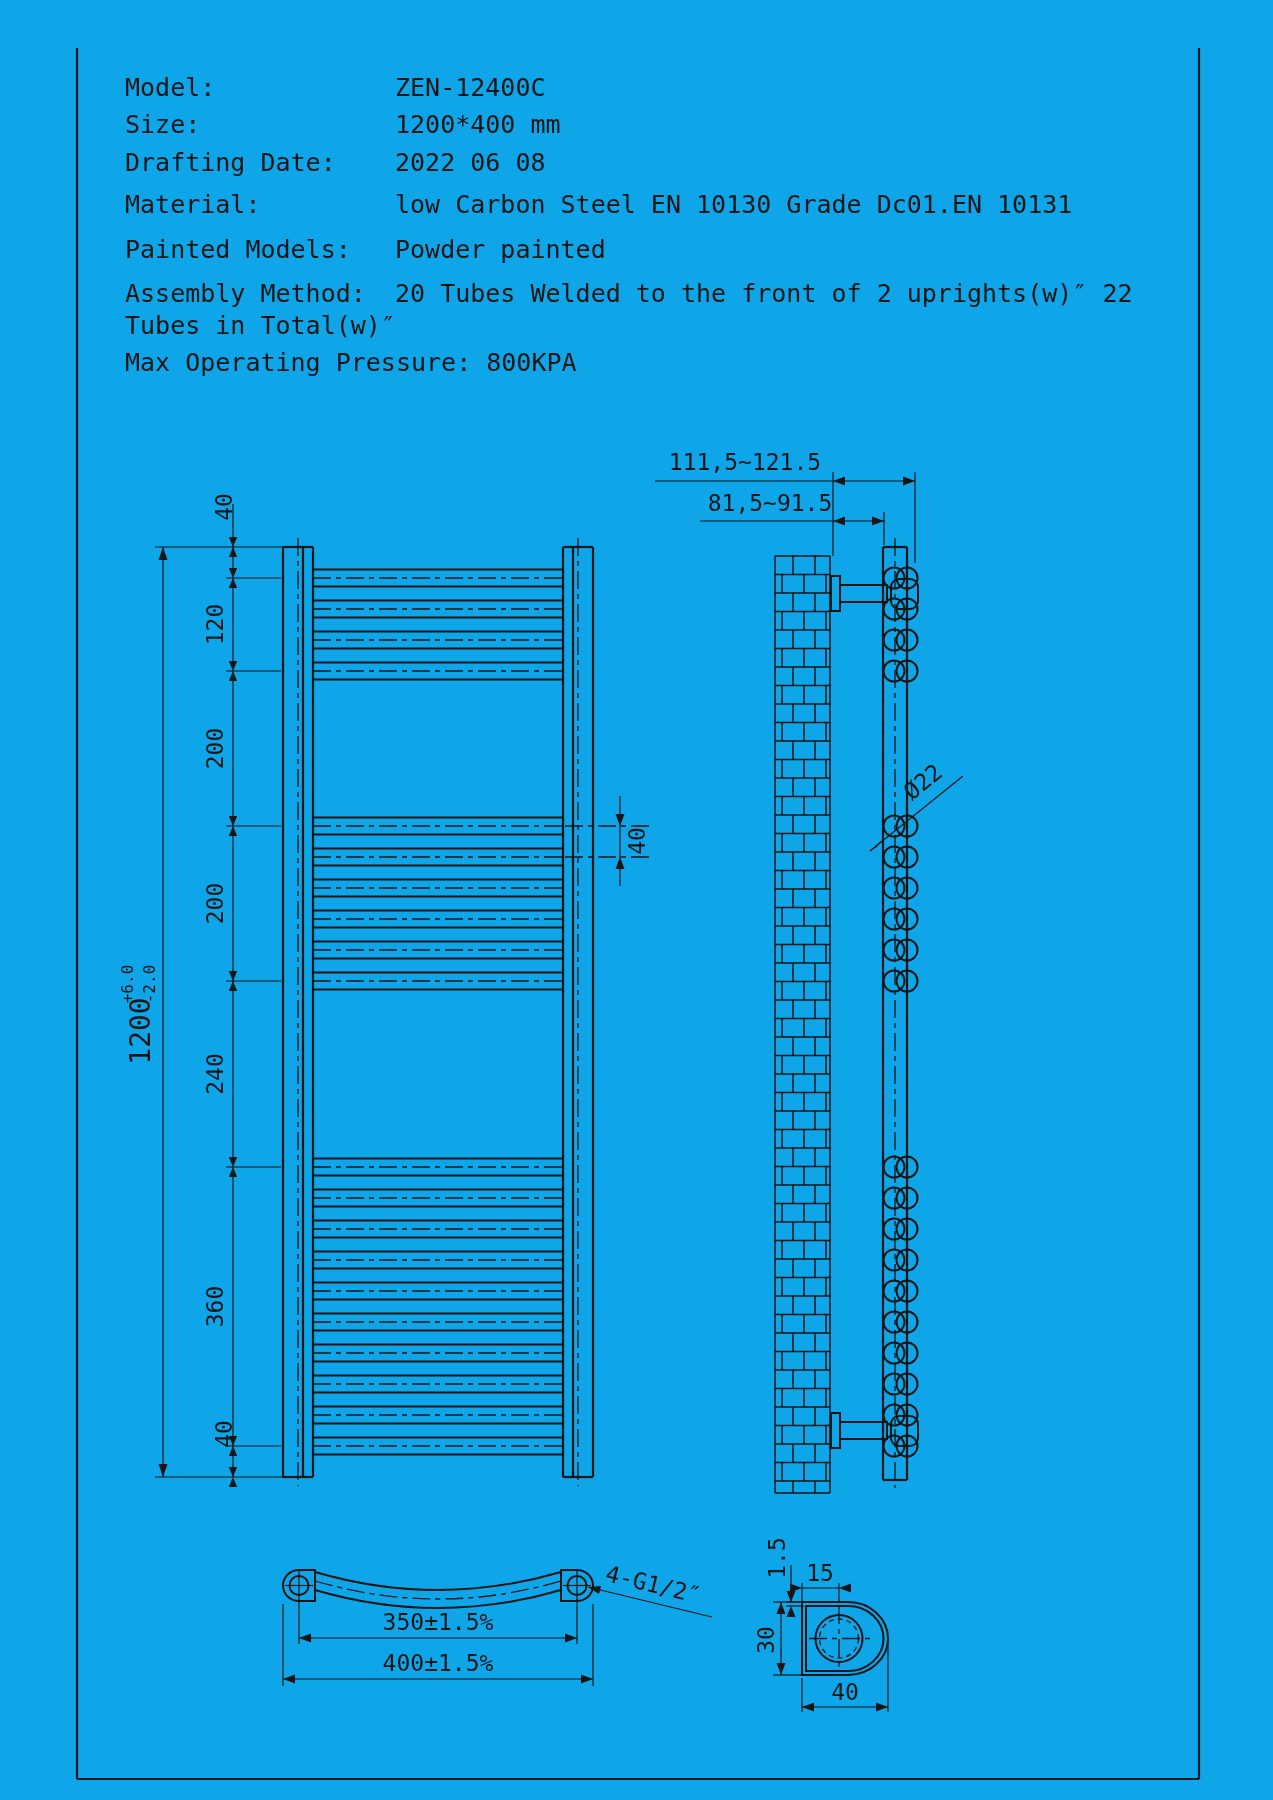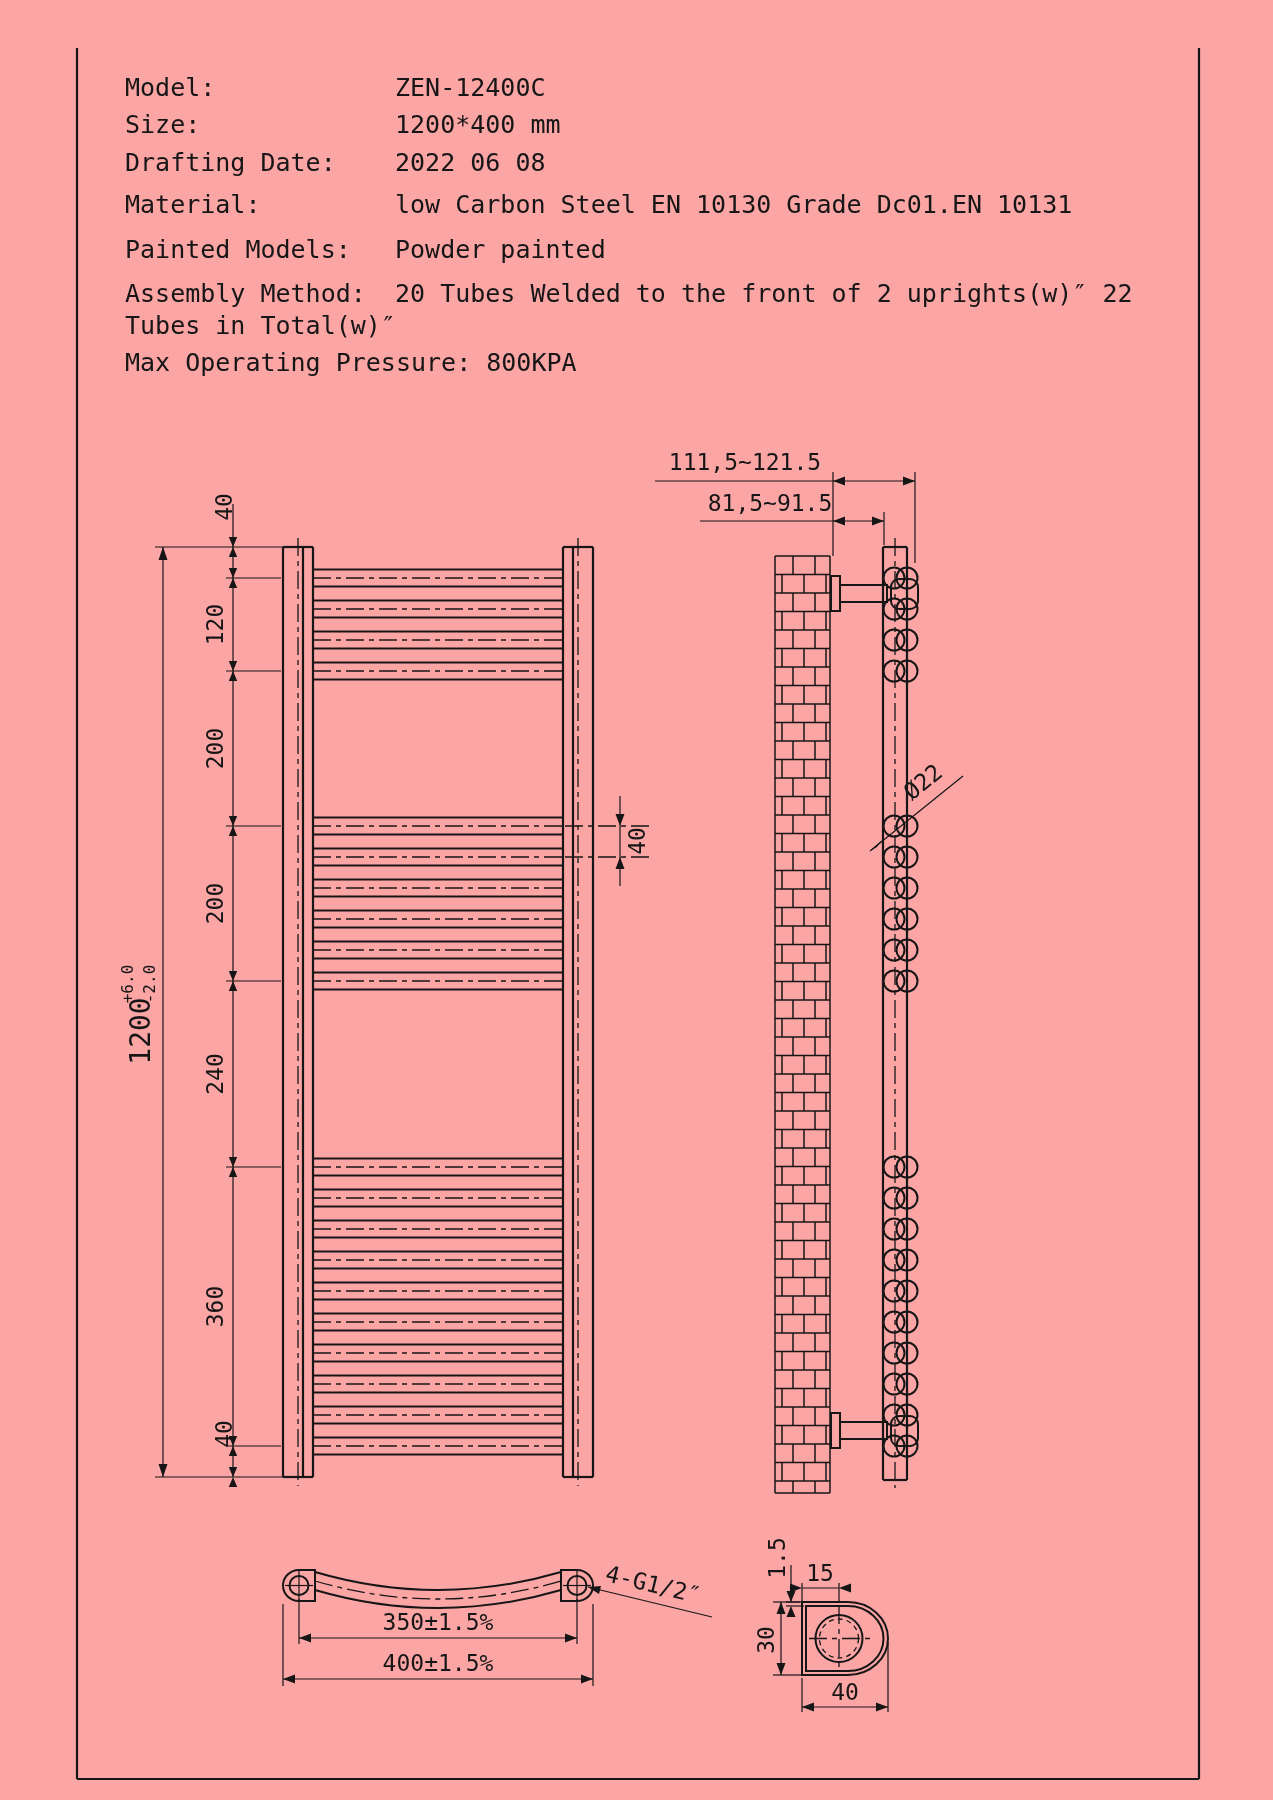--- a/index.html
+++ b/index.html
@@ -1,16 +1,16 @@
 <!DOCTYPE html>
 <html><head>
 <meta charset="utf-8">
 <style>
   html,body{margin:0;padding:0;background:#fff;}
-  .page{position:relative;width:1273px;height:1800px;background:#fca5a5;overflow:hidden;}
+  .page{position:relative;width:1273px;height:1800px;background:#0ea5e9;overflow:hidden;}
   svg{display:block;}
   text{fill:#161616;}
   .hdr{font-family:"DejaVu Sans Mono",monospace;font-size:25px;}
   .dim{font-family:"DejaVu Sans Mono",monospace;font-size:23px;}
   .dimsm{font-family:"DejaVu Sans Mono",monospace;font-size:16px;}
   .dimbig{font-family:"DejaVu Sans Mono",monospace;font-size:28px;}
   .obj{stroke:#161616;stroke-width:2.2;fill:none;}
   .obj2{stroke:#161616;stroke-width:2;fill:none;}
   .thin{stroke:#161616;stroke-width:1.2;fill:none;}
   .brick{stroke:#161616;stroke-width:1.5;fill:none;}

